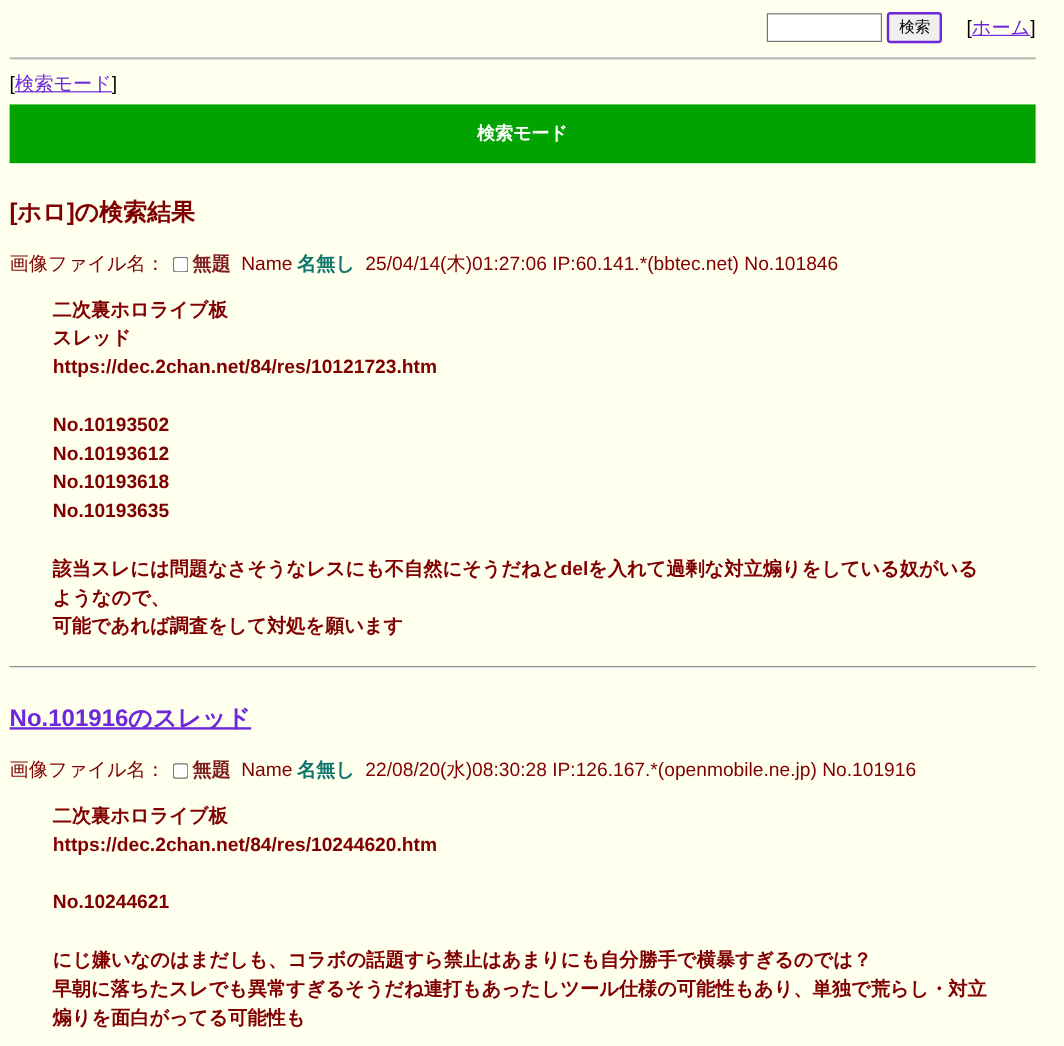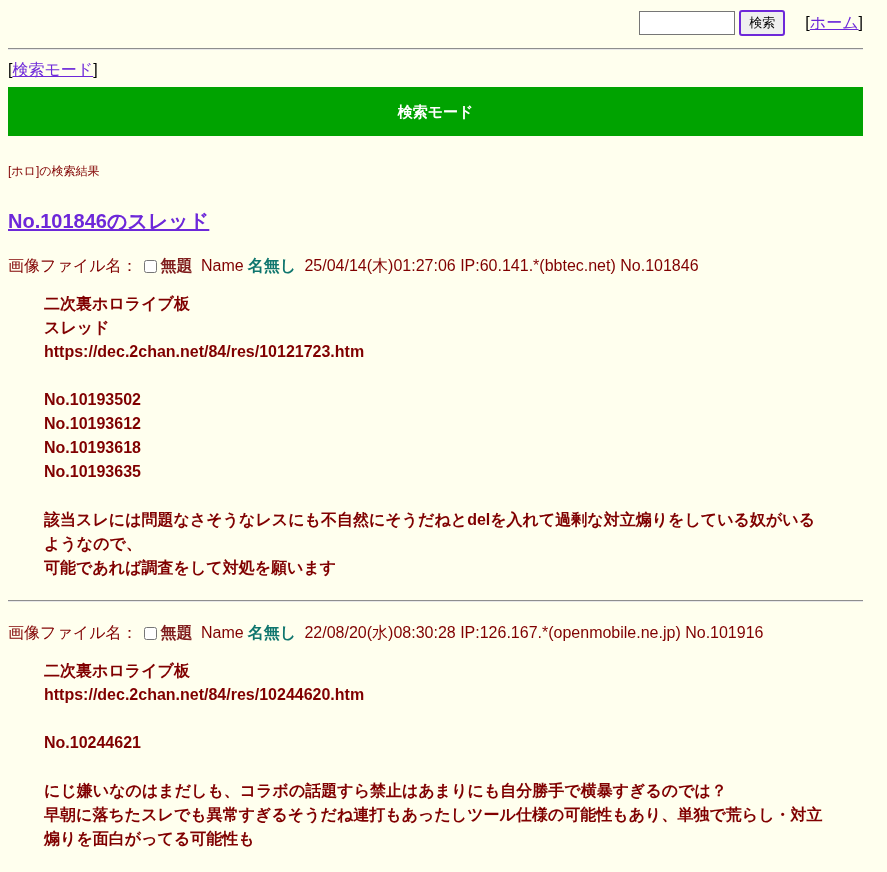--- a/index.html
+++ b/index.html
@@ -45,21 +45,21 @@
   hr.section-rule { margin:18px 0 0 0; }
 
   .back-line { margin:0 0 6px 0; }
 
   .mode-bar {
     background:#00A300; color:#ffffff;
     font-weight:bold; font-size:15px;
     text-align:center; padding:16px 0; height:17px; line-height:17px;
   }
 
-  .results-heading { font-weight:normal; margin:27px 0 0 0; font-size:12px; }
+  .results-heading { font-weight:bold; margin:27px 0 0 0; font-size:20px; }
 
   .thread-title {
     display:inline-block; margin:28px 0 0 0;
     font-size:20px; font-weight:bold;
   }
 
   .post-header { margin:20px 0 0 0; line-height:22px; }
   .post-header .part { margin-right:4px; }
   .post-header .subject { color:#7f1d1d; font-weight:bold; }
   .post-header .name { color:#0f766e; font-weight:bold; }
@@ -87,21 +87,20 @@
 
 <hr class="divider title-rule">
 
 <div class="back-line"><span class="bracket">[</span><a href="#">検索モード</a><span class="bracket">]</span></div>
 
 <div class="mode-bar">検索モード</div>
 
 <div class="results-heading">[ホロ]の検索結果</div>
 
 <section>
-  <a href="#" class="thread-title">No.101846のスレッド</a>
   <div class="post-header">
     <span class="part">画像ファイル名：</span><input type="checkbox" style=""><span class="part subject">無題</span>
     <span class="part">Name</span><span class="part name">名無し</span>
     <span class="part">25/04/14(木)01:27:06 IP:60.141.*(bbtec.net) No.101846</span>
   </div>
   <blockquote class="post-body">二次裏ホロライブ板
 スレッド
 https://dec.2chan.net/84/res/10121723.htm
 
 No.10193502
@@ -109,20 +108,21 @@
 No.10193618
 No.10193635
 
 該当スレには問題なさそうなレスにも不自然にそうだねとdelを入れて過剰な対立煽りをしている奴がいるようなので、
 可能であれば調査をして対処を願います</blockquote>
 </section>
 
 <hr class="divider section-rule">
 
 <section>
+  <a href="#" class="thread-title">No.101916のスレッド</a>
   <div class="post-header">
     <span class="part">画像ファイル名：</span><input type="checkbox" style=""><span class="part subject">無題</span>
     <span class="part">Name</span><span class="part name">名無し</span>
     <span class="part">22/08/20(水)08:30:28 IP:126.167.*(openmobile.ne.jp) No.101916</span>
   </div>
   <blockquote class="post-body">二次裏ホロライブ板
 https://dec.2chan.net/84/res/10244620.htm
 
 No.10244621
 

